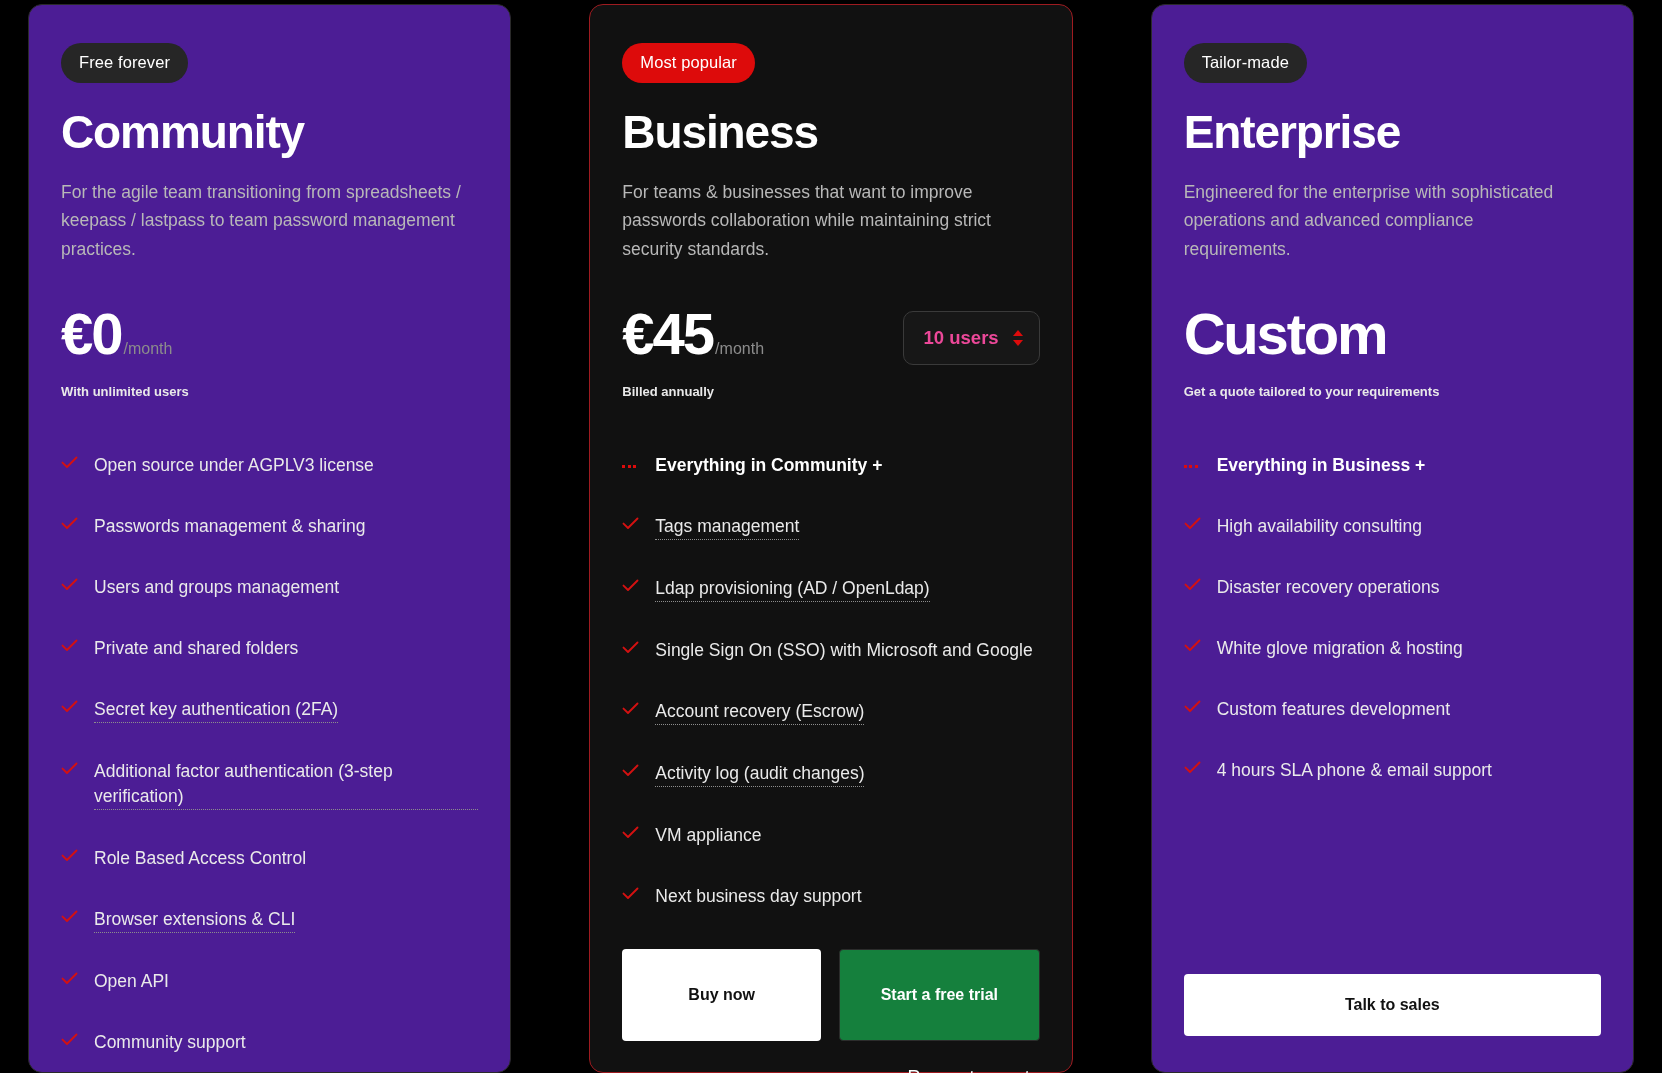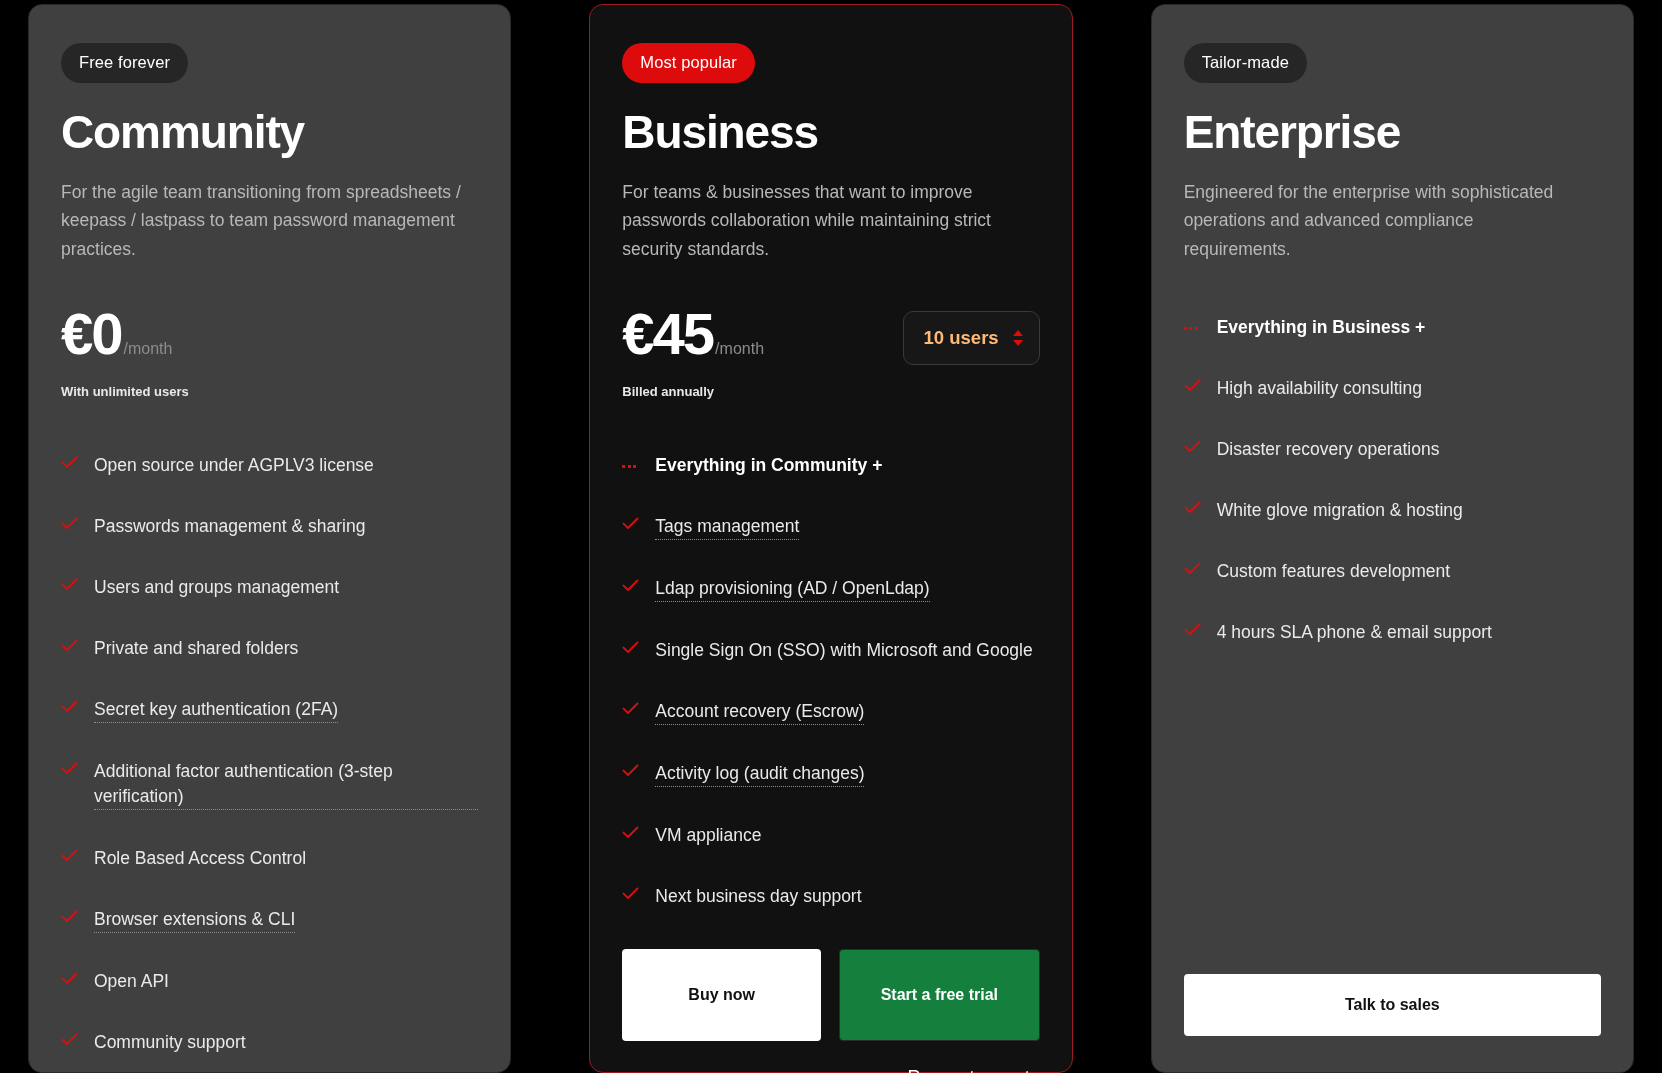--- a/index.html
+++ b/index.html
@@ -14,21 +14,21 @@
     display: flex;
     width: 1662px;
     height: 1073px;
     align-items: stretch;
     padding: 4px 28px 0 28px;
     gap: 78px;
   }
   .plan-card {
     position: relative;
     flex: 1 1 0;
-    background: #404040;
+    background: #4c1d95;
     border: 1px solid #2a2a2a;
     border-radius: 14px;
     padding: 38px 32px 0 32px;
     display: flex;
     flex-direction: column;
     min-width: 0;
   }
   .plan-card.featured {
     background: #111111;
     border: 1px solid #9e1b20;
@@ -100,21 +100,21 @@
     background: #171717;
     border: 1px solid #3a3a3a;
     border-radius: 10px;
     padding: 15px 16px 15px 20px;
     margin-top: 6px;
     flex: 0 0 auto;
   }
   .user-stepper-value {
     font-size: 18.5px;
     font-weight: 700;
-    color: #fdba74;
+    color: #ec4899;
     white-space: nowrap;
   }
   .stepper-arrows {
     display: flex;
     flex-direction: column;
     gap: 4px;
     align-items: center;
   }
   .arrow {
     width: 0; height: 0;
@@ -416,20 +416,28 @@
           <button class="btn btn-light">Buy now</button>
           <button class="btn btn-dark">Start a free trial</button>
         </div>
         <div class="quote-link-wrap"><a class="quote-link">Request a quote</a></div>
       </div>
     </div>
     <div class="plan-card">
       <span class="badge">Tailor-made</span>
       <h2 class="plan-name">Enterprise</h2>
       <p class="plan-desc">Engineered for the enterprise with sophisticated operations and advanced compliance requirements.</p>
+      <div class="price-row">
+        <div class="price-block">
+          <div class="price-line">
+            <span class="price-amount custom">Custom</span>
+          </div>
+          <div class="price-sub">Get a quote tailored to your requirements</div>
+        </div>
+      </div>
       <ul class="features">
         <li class="feature">
           <span class="feature-icon">
             <span class="dots-icon">
               <i></i>
               <i></i>
               <i></i>
             </span>
           </span>
           <span class="feature-text heading">Everything in Business +</span>

